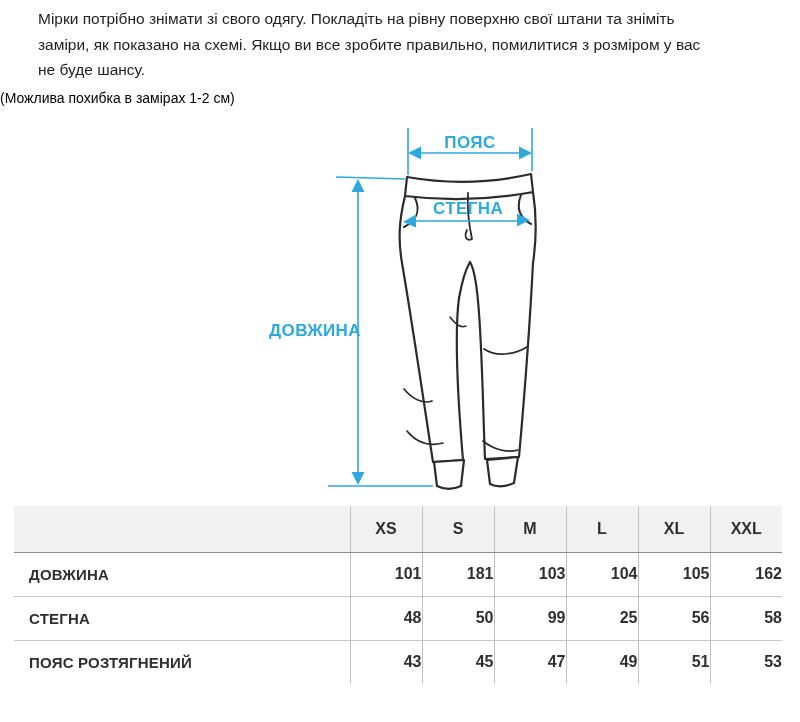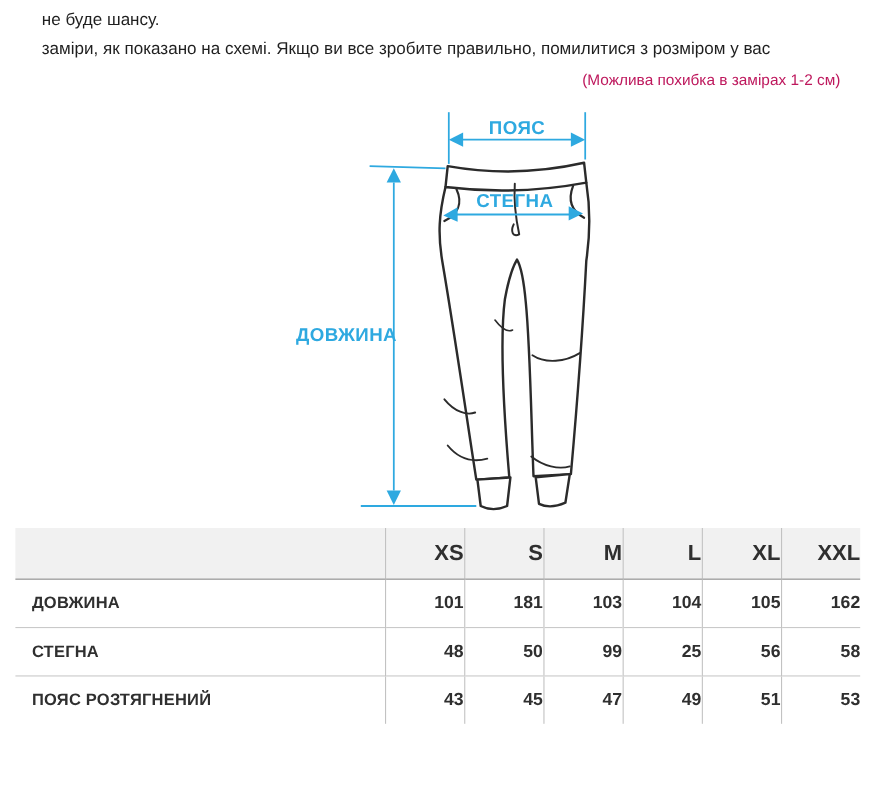--- a/index.html
+++ b/index.html
@@ -15,41 +15,40 @@
   }
   .intro {
     padding: 6px 36px 0 38px;
     font-size: 15.5px;
     line-height: 25.5px;
     color: #1f1f1f;
     white-space: nowrap;
   }
   .note {
     margin: 7px 36px 0 0;
-    text-align: right;
     font-size: 14px;
-    color: #be185d;
+    color: #000000;
   }
   .diagram {
     display: block;
     margin: 0;
   }
   .size-table {
     border-collapse: collapse;
     table-layout: fixed;
     margin-left: 14px;
     width: 768px;
     color: #2f2f2f;
   }
   .size-table thead tr { background: #f1f1f1; }
   .size-table th {
     height: 46px;
-    font-size: 20px;
+    font-size: 16px;
     font-weight: bold;
-    text-align: right;
+    text-align: center;
     border-bottom: 1px solid #8e8e8e;
     padding: 0;
   }
   .size-table td {
     height: 43px;
     font-size: 16px;
     font-weight: bold;
     text-align: right;
     padding: 0;
   }
@@ -65,22 +64,23 @@
     font-family: "Liberation Sans", sans-serif;
     font-weight: bold;
     font-size: 17px;
     letter-spacing: 0.4px;
   }
 </style>
 </head>
 <body>
 
 <div class="intro">
+  <div>Мірки потрібно знімати зі свого одягу. Покладіть на рівну поверхню свої штани та зніміть</div>
+  <div>заміри, як показано на схемі. Якщо ви все зробите правильно, помилитися з розміром у вас</div>
   <div>не буде шансу.</div>
-  <div>заміри, як показано на схемі. Якщо ви все зробите правильно, помилитися з розміром у вас</div>
 </div>
 
 <div class="note">(Можлива похибка в замірах 1-2 см)</div>
 
 <svg class="diagram" width="800" height="400" viewBox="0 95 800 400">
 
   <g stroke="currentColor" fill="none" stroke-width="2.2" stroke-linecap="round" stroke-linejoin="round" color="#2b2b2b">
 
     <path fill="#ffffff" d="
       M 405,185

